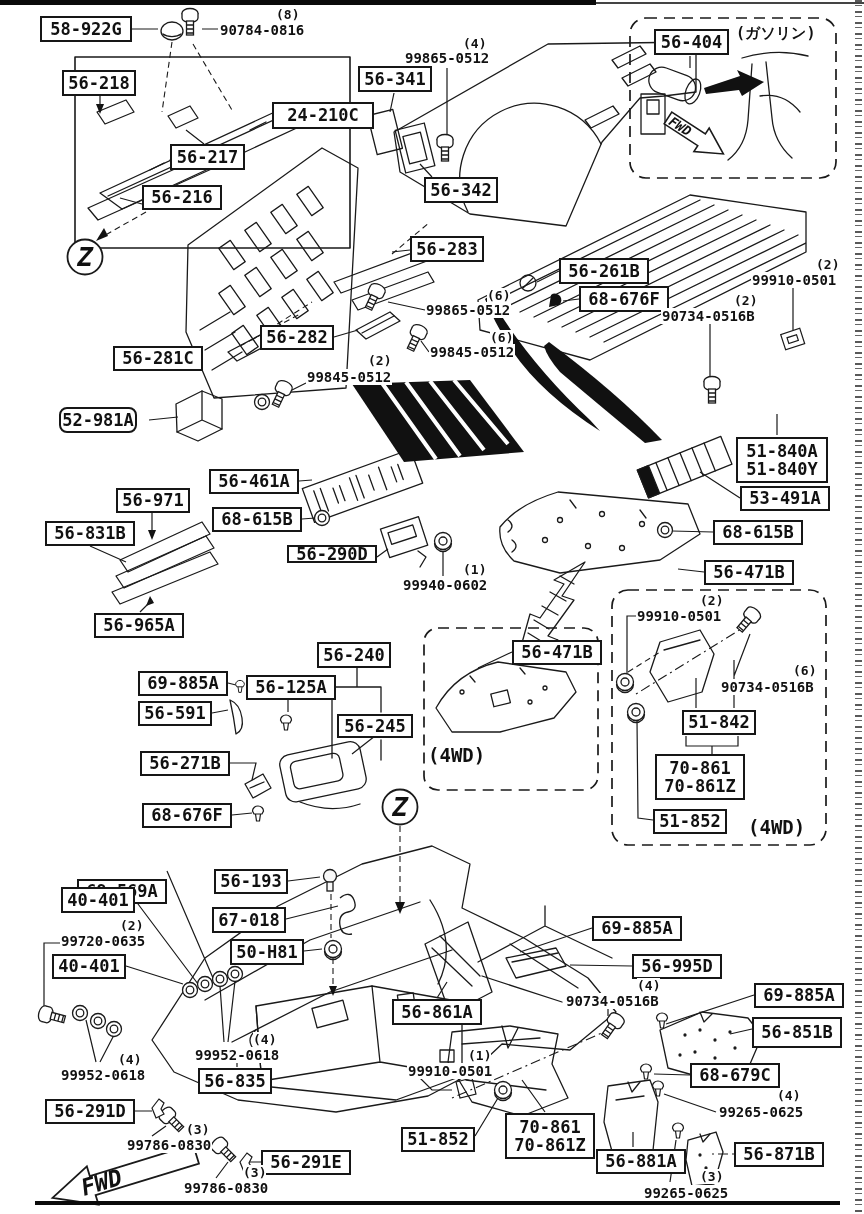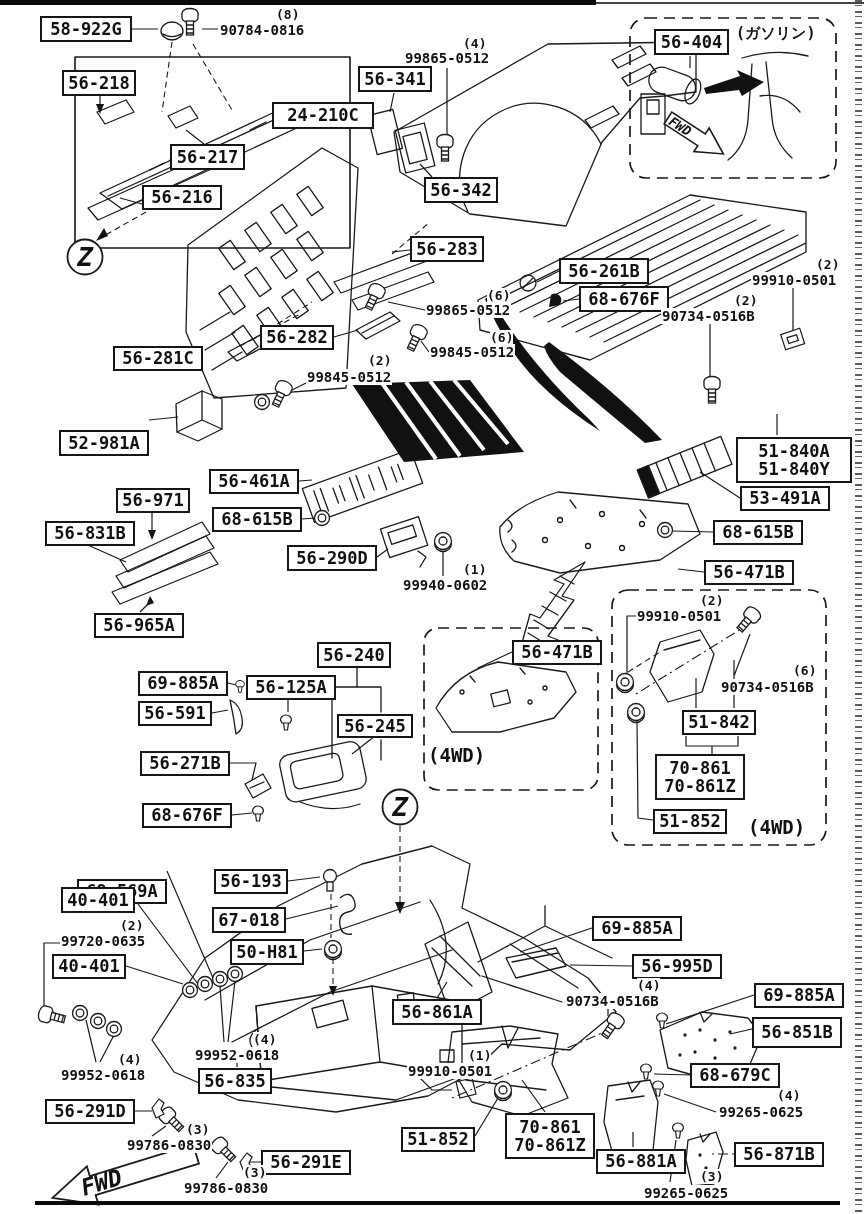--- a/index.html
+++ b/index.html
@@ -370,42 +370,42 @@
       </div>
       <div class="plabel" style="left: 579px; top: 286px; width: 90px; height: 26px;">
         <span>68-676F</span>
       </div>
       <div class="plabel" style="left: 260px; top: 325px; width: 74px; height: 25px;">
         <span>56-282</span>
       </div>
       <div class="plabel" style="left: 113px; top: 346px; width: 90px; height: 25px;">
         <span>56-281C</span>
       </div>
-      <div class="plabel" style="left: 59px; top: 430px; width: 90px; height: 26px;">
+      <div class="plabel" style="left: 59px; top: 407px; width: 78px; height: 26px; border-radius: 8px;">
         <span>52-981A</span>
       </div>
       <div class="plabel" style="left: 209px; top: 469px; width: 90px; height: 25px;">
         <span>56-461A</span>
       </div>
       <div class="plabel" style="left: 116px; top: 488px; width: 74px; height: 25px;">
         <span>56-971</span>
       </div>
       <div class="plabel" style="left: 212px; top: 507px; width: 90px; height: 25px;">
         <span>68-615B</span>
       </div>
       <div class="plabel" style="left: 45px; top: 521px; width: 90px; height: 25px;">
         <span>56-831B</span>
       </div>
-      <div class="plabel" style="left: 287px; top: 545px; width: 90px; height: 26px;">
+      <div class="plabel" style="left: 287px; top: 545px; width: 90px; height: 18px;">
         <span>56-290D</span>
       </div>
       <div class="plabel" style="left: 94px; top: 613px; width: 90px; height: 25px;">
         <span>56-965A</span>
       </div>
-      <div class="plabel" style="left: 736px; top: 437px; width: 116px; height: 46px;">
+      <div class="plabel" style="left: 736px; top: 437px; width: 92px; height: 46px;">
         <span>51-840A</span>
         <span>51-840Y</span>
       </div>
       <div class="plabel" style="left: 740px; top: 486px; width: 90px; height: 25px;">
         <span>53-491A</span>
       </div>
       <div class="plabel" style="left: 713px; top: 520px; width: 90px; height: 25px;">
         <span>68-615B</span>
       </div>
       <div class="plabel" style="left: 704px; top: 560px; width: 90px; height: 25px;">

